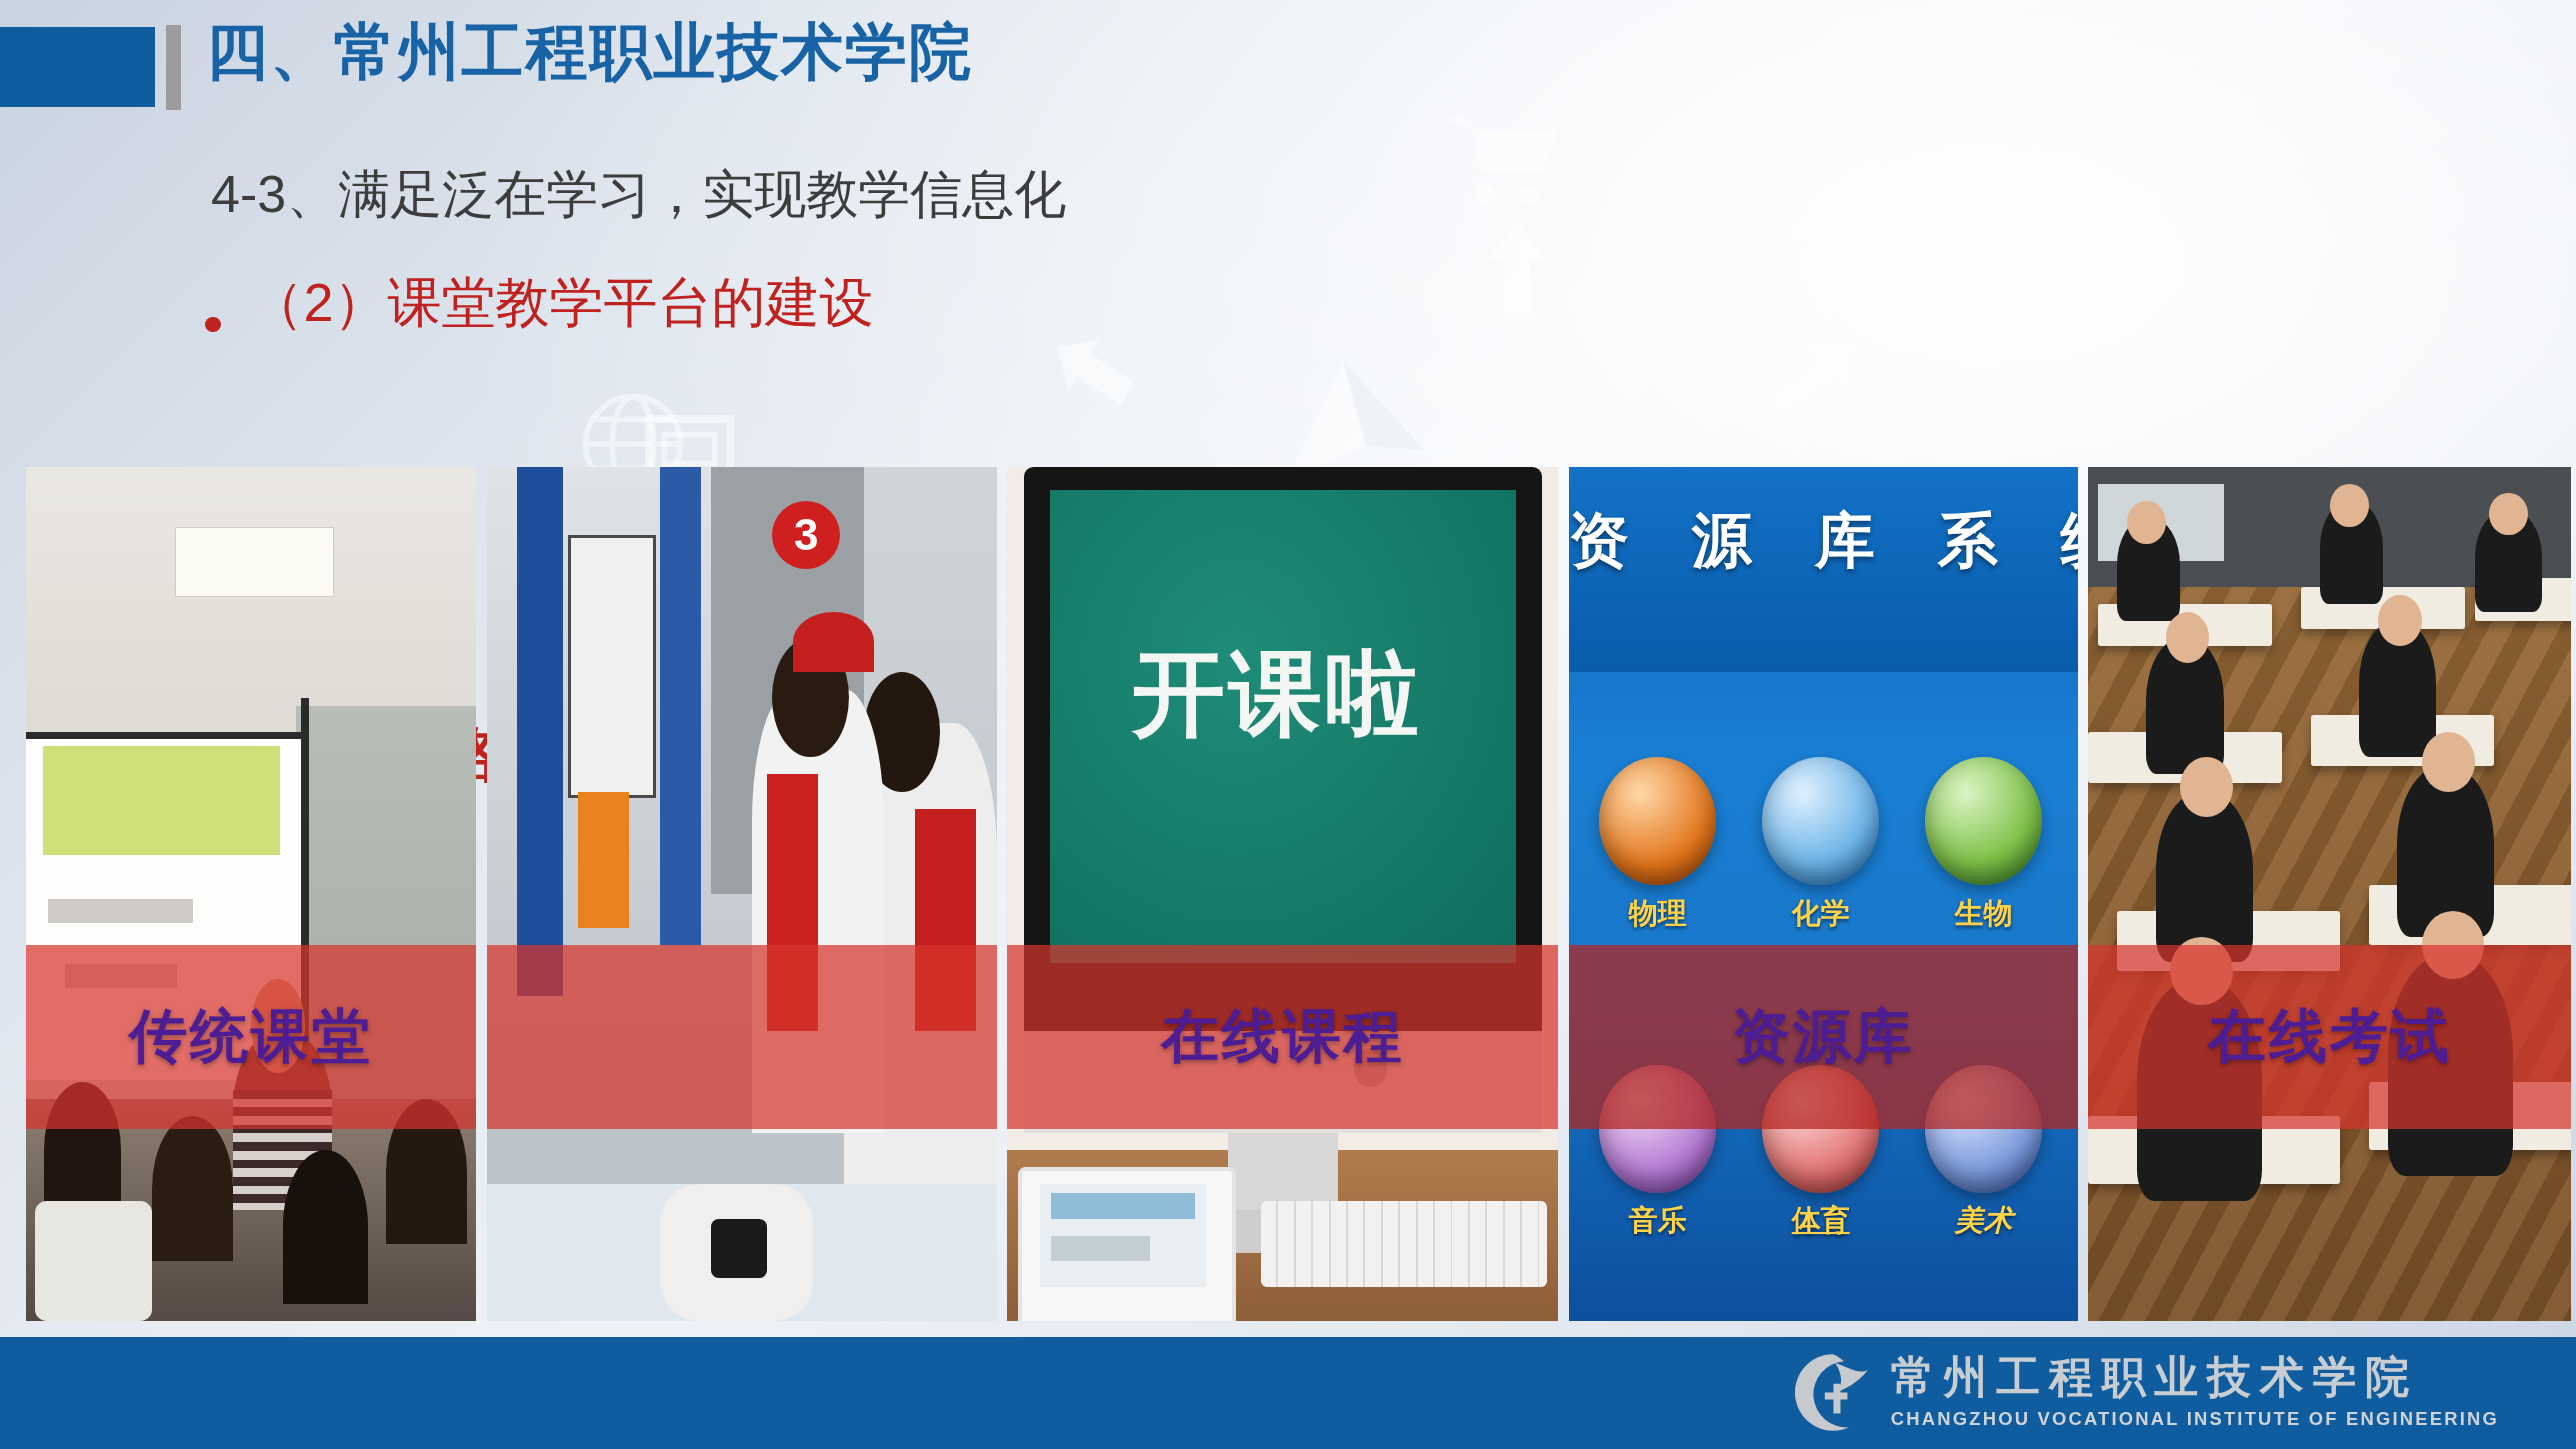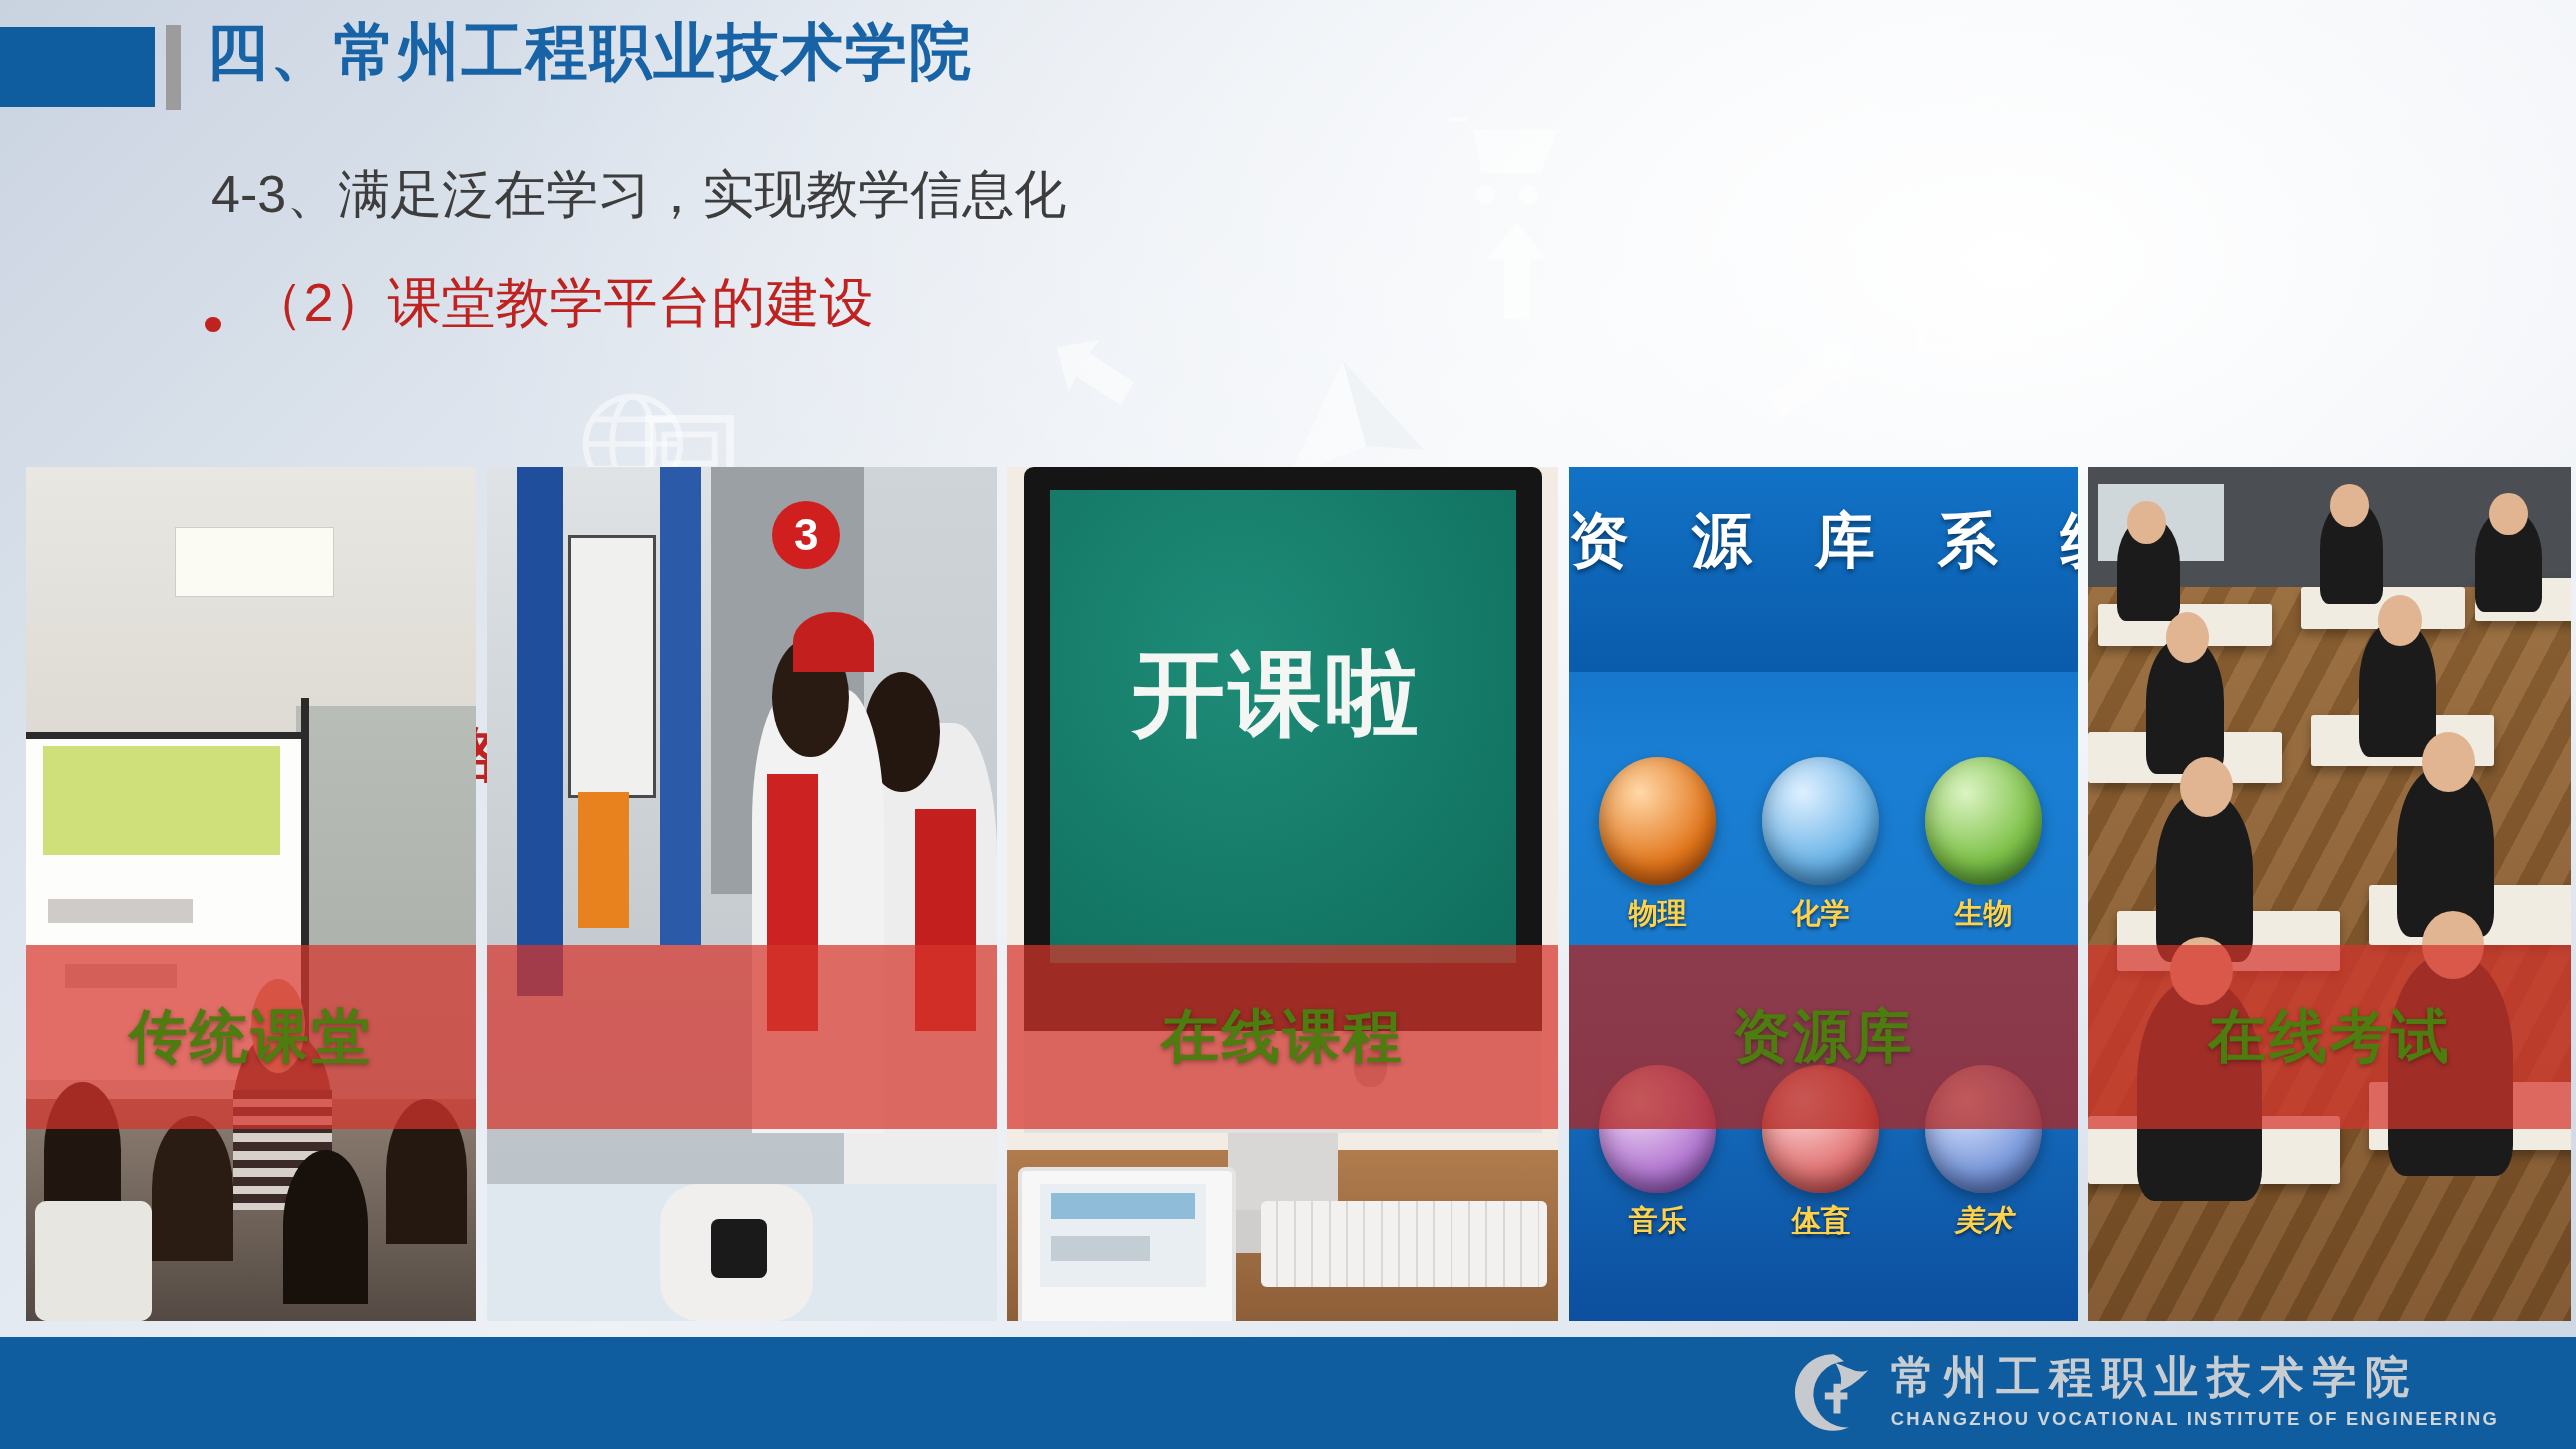--- a/index.html
+++ b/index.html
@@ -73,21 +73,21 @@
 
   
   .cap-band{
     position:absolute;left:0;right:0;top:478px;height:184px;
     background:rgba(214,52,45,.72);z-index:6;
   }
   .cap-band.dark{background:rgba(180,38,33,.74);}
   .cap-text{
     position:absolute;left:0;right:0;top:507px;height:126px;
     display:flex;align-items:center;justify-content:center;
-    color:#4d7c0f;font-size:58px;font-weight:bold;letter-spacing:2.9px;
+    color:#4c1d95;font-size:58px;font-weight:bold;letter-spacing:2.9px;
     text-shadow:0 1.9px 4.8px rgba(0,0,0,.35);z-index:7;white-space:nowrap;
   }
 
   
   .c1-ceiling{position:absolute;left:0;top:0;width:100%;height:36%;
     background:linear-gradient(#e9e7e2,#dcd9d2);}
   .c1-light{position:absolute;left:33%;top:7%;width:35%;height:8%;
     background:#fbfbf4;border:1.9px solid #cfcdc6;}
   .c1-wallR{position:absolute;left:60%;top:28%;width:40%;height:48%;
     background:linear-gradient(#b9bdb8,#a7aba6);}

